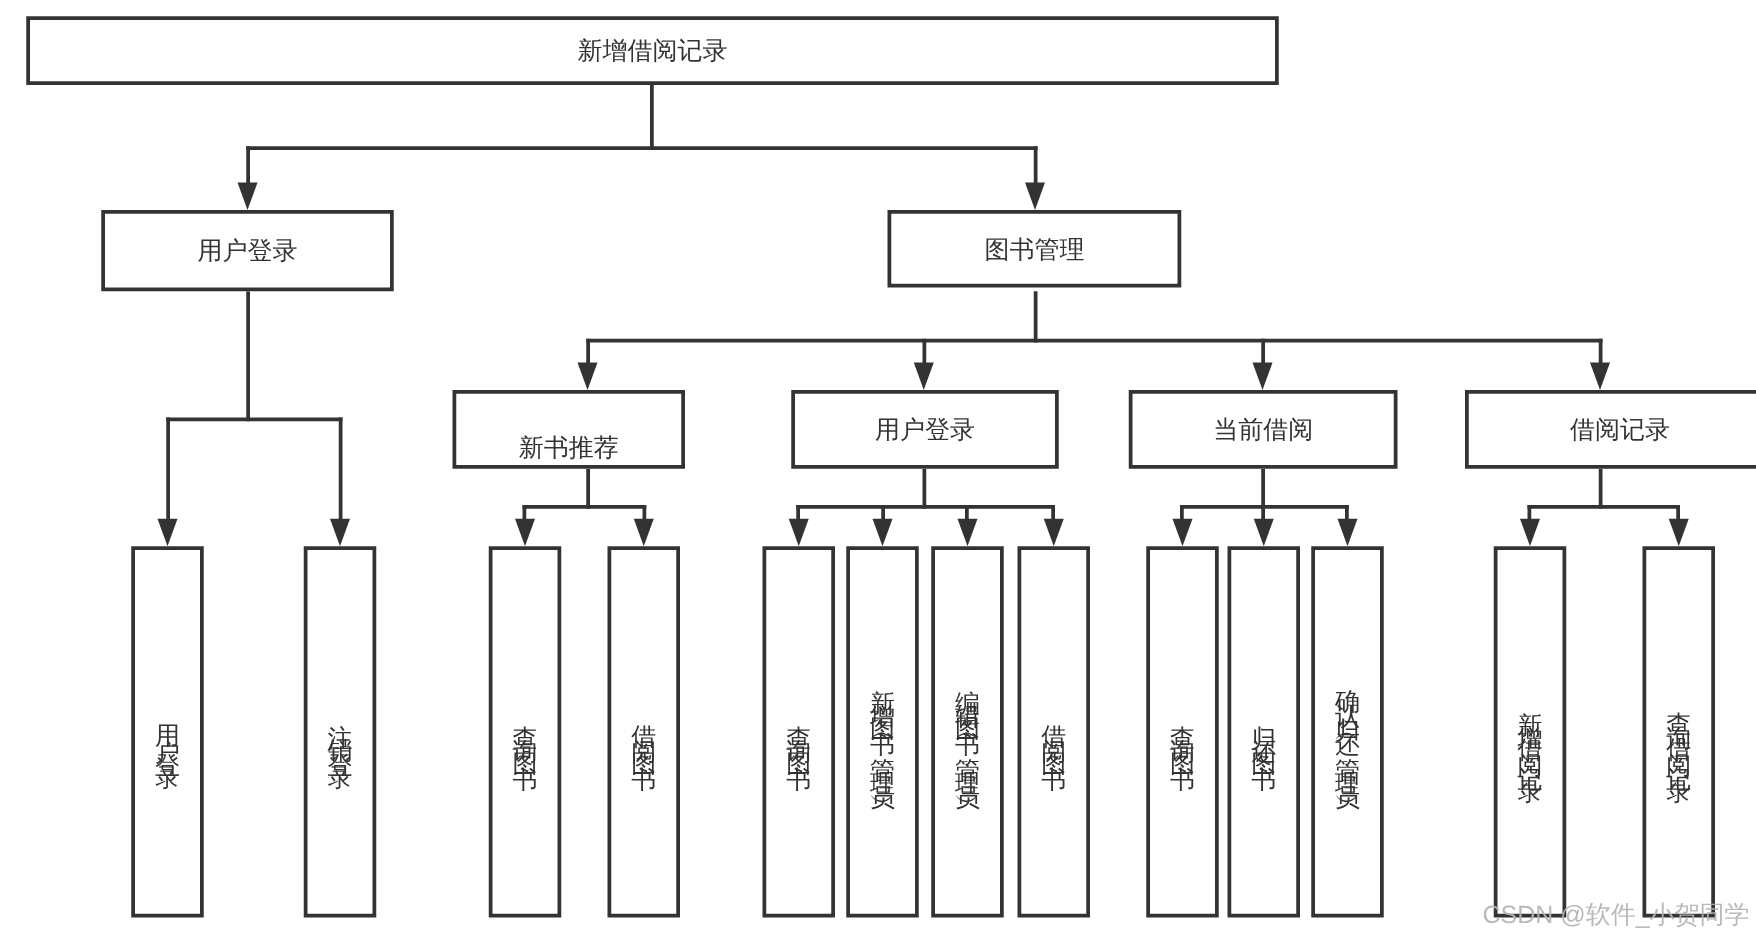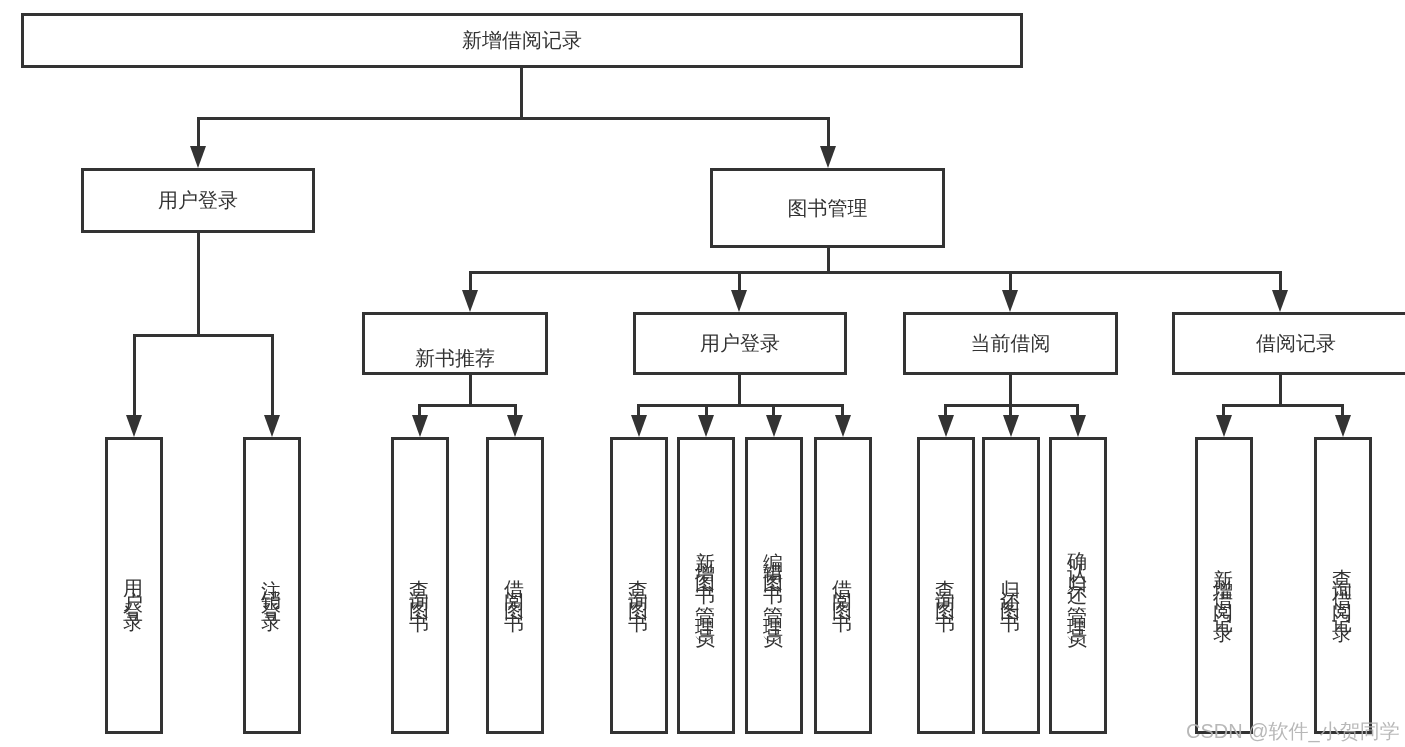--- a/index.html
+++ b/index.html
@@ -69,21 +69,21 @@
   <div class="line" style="left:520px; top:68px; width:3px; height:52px;"></div>
   <div class="line" style="left:197px; top:117px; width:633px; height:3px;"></div>
   <div class="line" style="left:197px; top:117px; width:3px; height:33px;"></div>
   <div class="head" style="left:190px; top:146px;"></div>
   <div class="line" style="left:827px; top:117px; width:3px; height:33px;"></div>
   <div class="head" style="left:820px; top:146px;"></div>
 
   <div class="node" style="left:81px; top:168px; width:234px; height:65px;">
     <span>用户登录</span>
   </div>
-  <div class="node" style="left:710px; top:168px; width:235px; height:80px;">
+  <div class="node" style="left:710px; top:168px; width:235px; height:62px;">
     <span>图书管理</span>
   </div>
 
   <div class="line" style="left:197px; top:233px; width:3px; height:104px;"></div>
   <div class="line" style="left:133px; top:334px; width:141px; height:3px;"></div>
   <div class="line" style="left:133px; top:334px; width:3px; height:84px;"></div>
   <div class="head" style="left:126px; top:415px;"></div>
   <div class="line" style="left:271px; top:334px; width:3px; height:84px;"></div>
   <div class="head" style="left:264px; top:415px;"></div>
 

